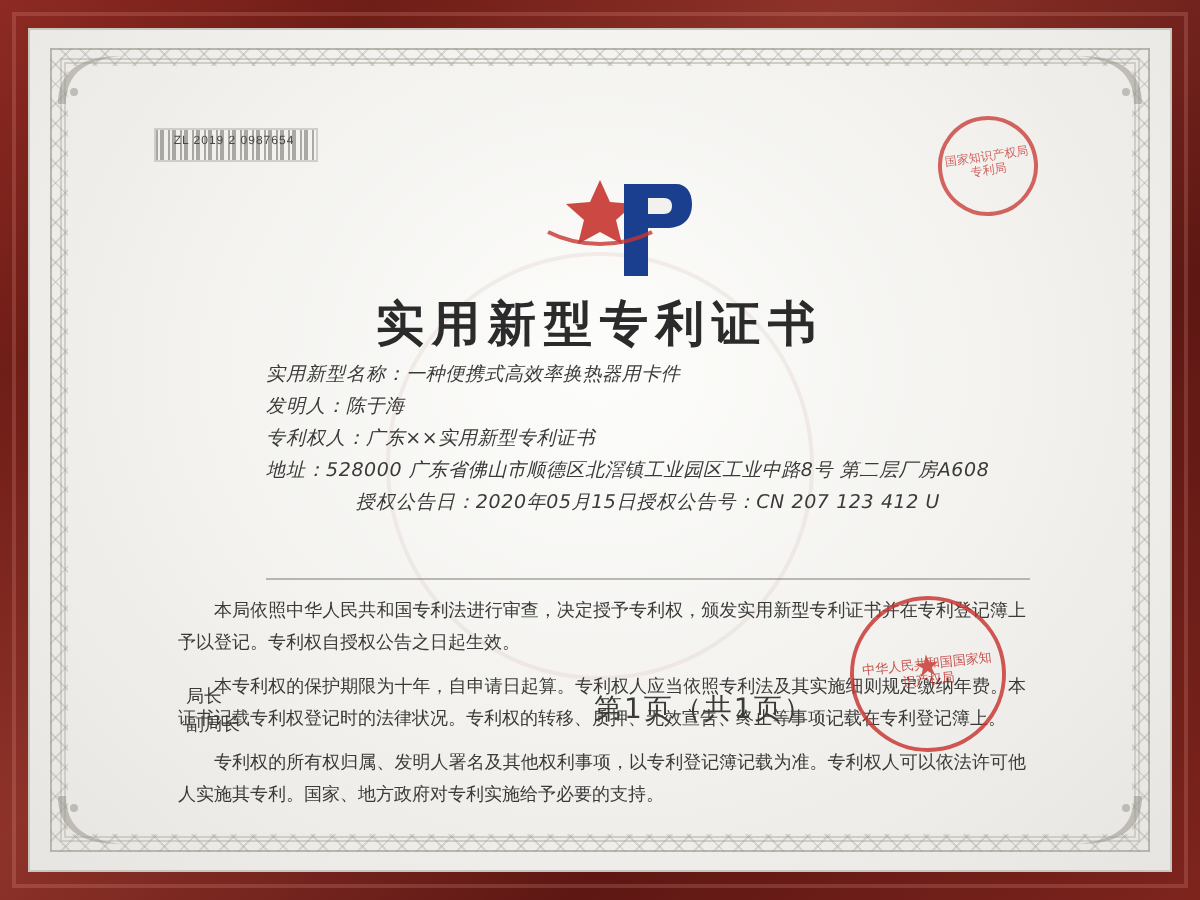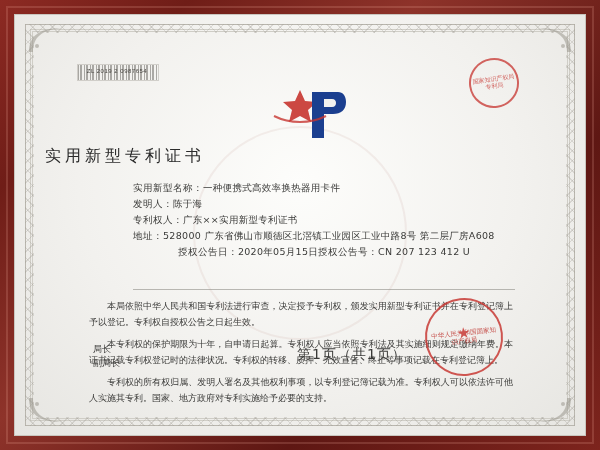--- a/index.html
+++ b/index.html
@@ -83,26 +83,26 @@
   }
 
   
   .emblem{
     position:absolute;left:50%;top:44px;transform:translateX(-50%);
     width:92px;height:56px;
   }
   .emblem svg{width:100%;height:100%;display:block;}
 
   .doc-title{
-    position:absolute;left:0;right:0;top:104px;
-    font-size:16px;font-weight:normal;color:#2b2b2b;letter-spacing:4px;
+    position:absolute;left:0;right:0;top:104px;text-align:center;
+    font-size:24px;font-weight:bold;color:#2b2b2b;letter-spacing:4px;
     font-family:"DejaVu Serif", serif;
   }
 
-  .fields{position:absolute;left:88px;right:40px;top:138px;}
+  .fields{position:absolute;left:88px;right:40px;top:138px;font-style:italic;}
   .f-row{
     font-size:9.5px;color:#3a3a38;line-height:16px;white-space:nowrap;
     font-family:"DejaVu Sans", sans-serif;
   }
   .f-row .lbl{letter-spacing:.5px;}
   .f-row .val{letter-spacing:.3px;}
   .f-row.two{display:flex;justify-content:center;}
   .f-row.two span{display:inline-block;}
 
   .hr-line{

